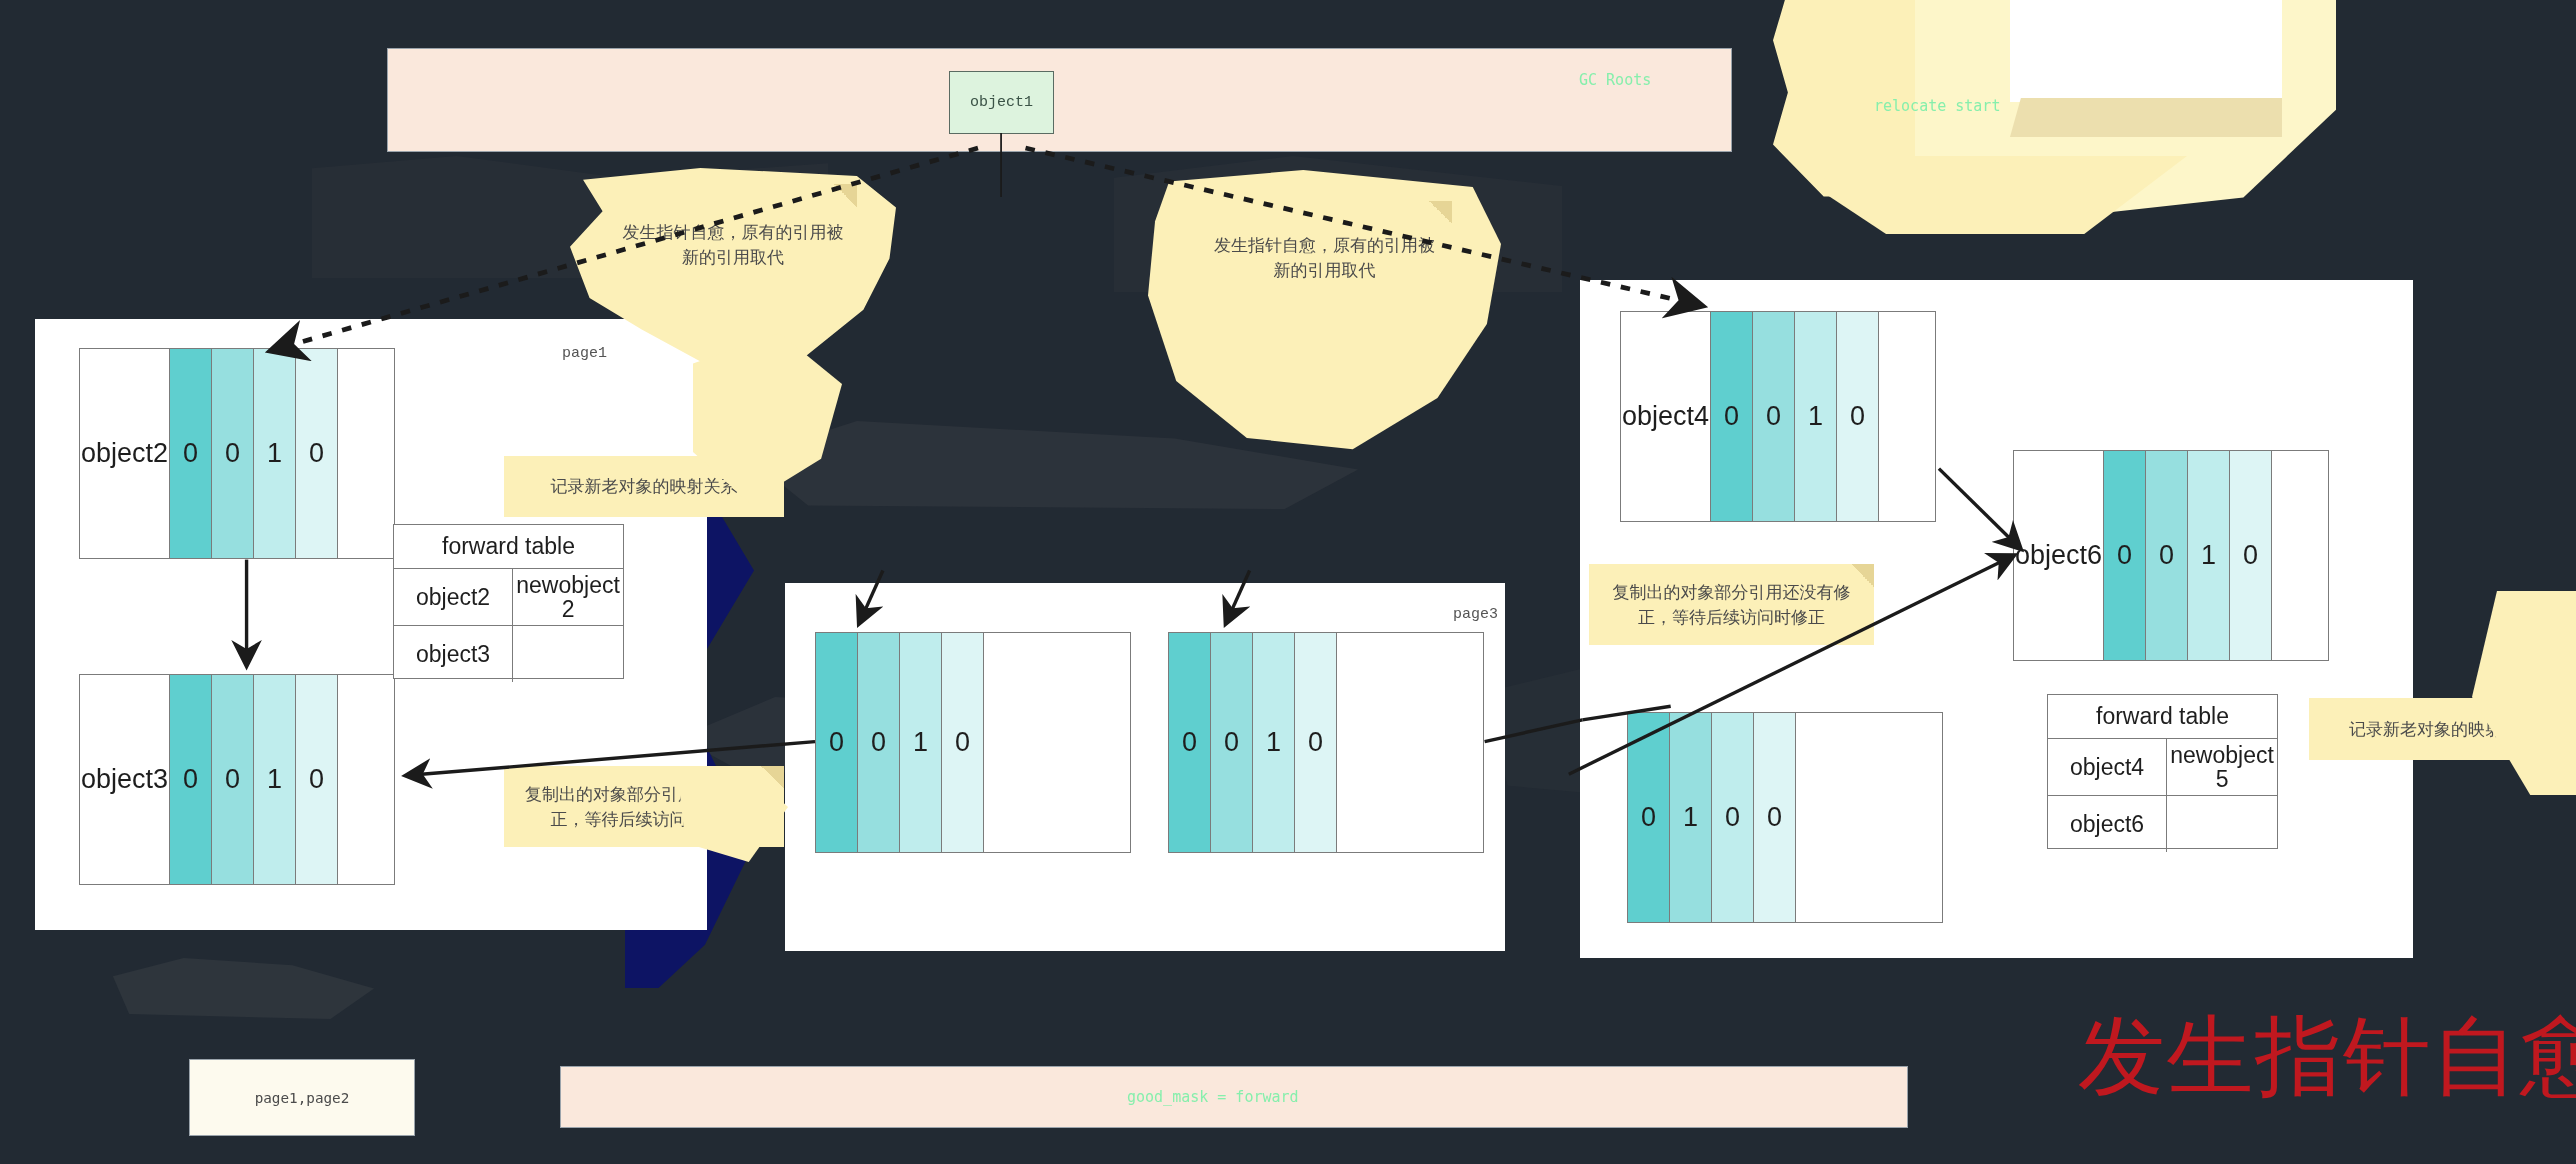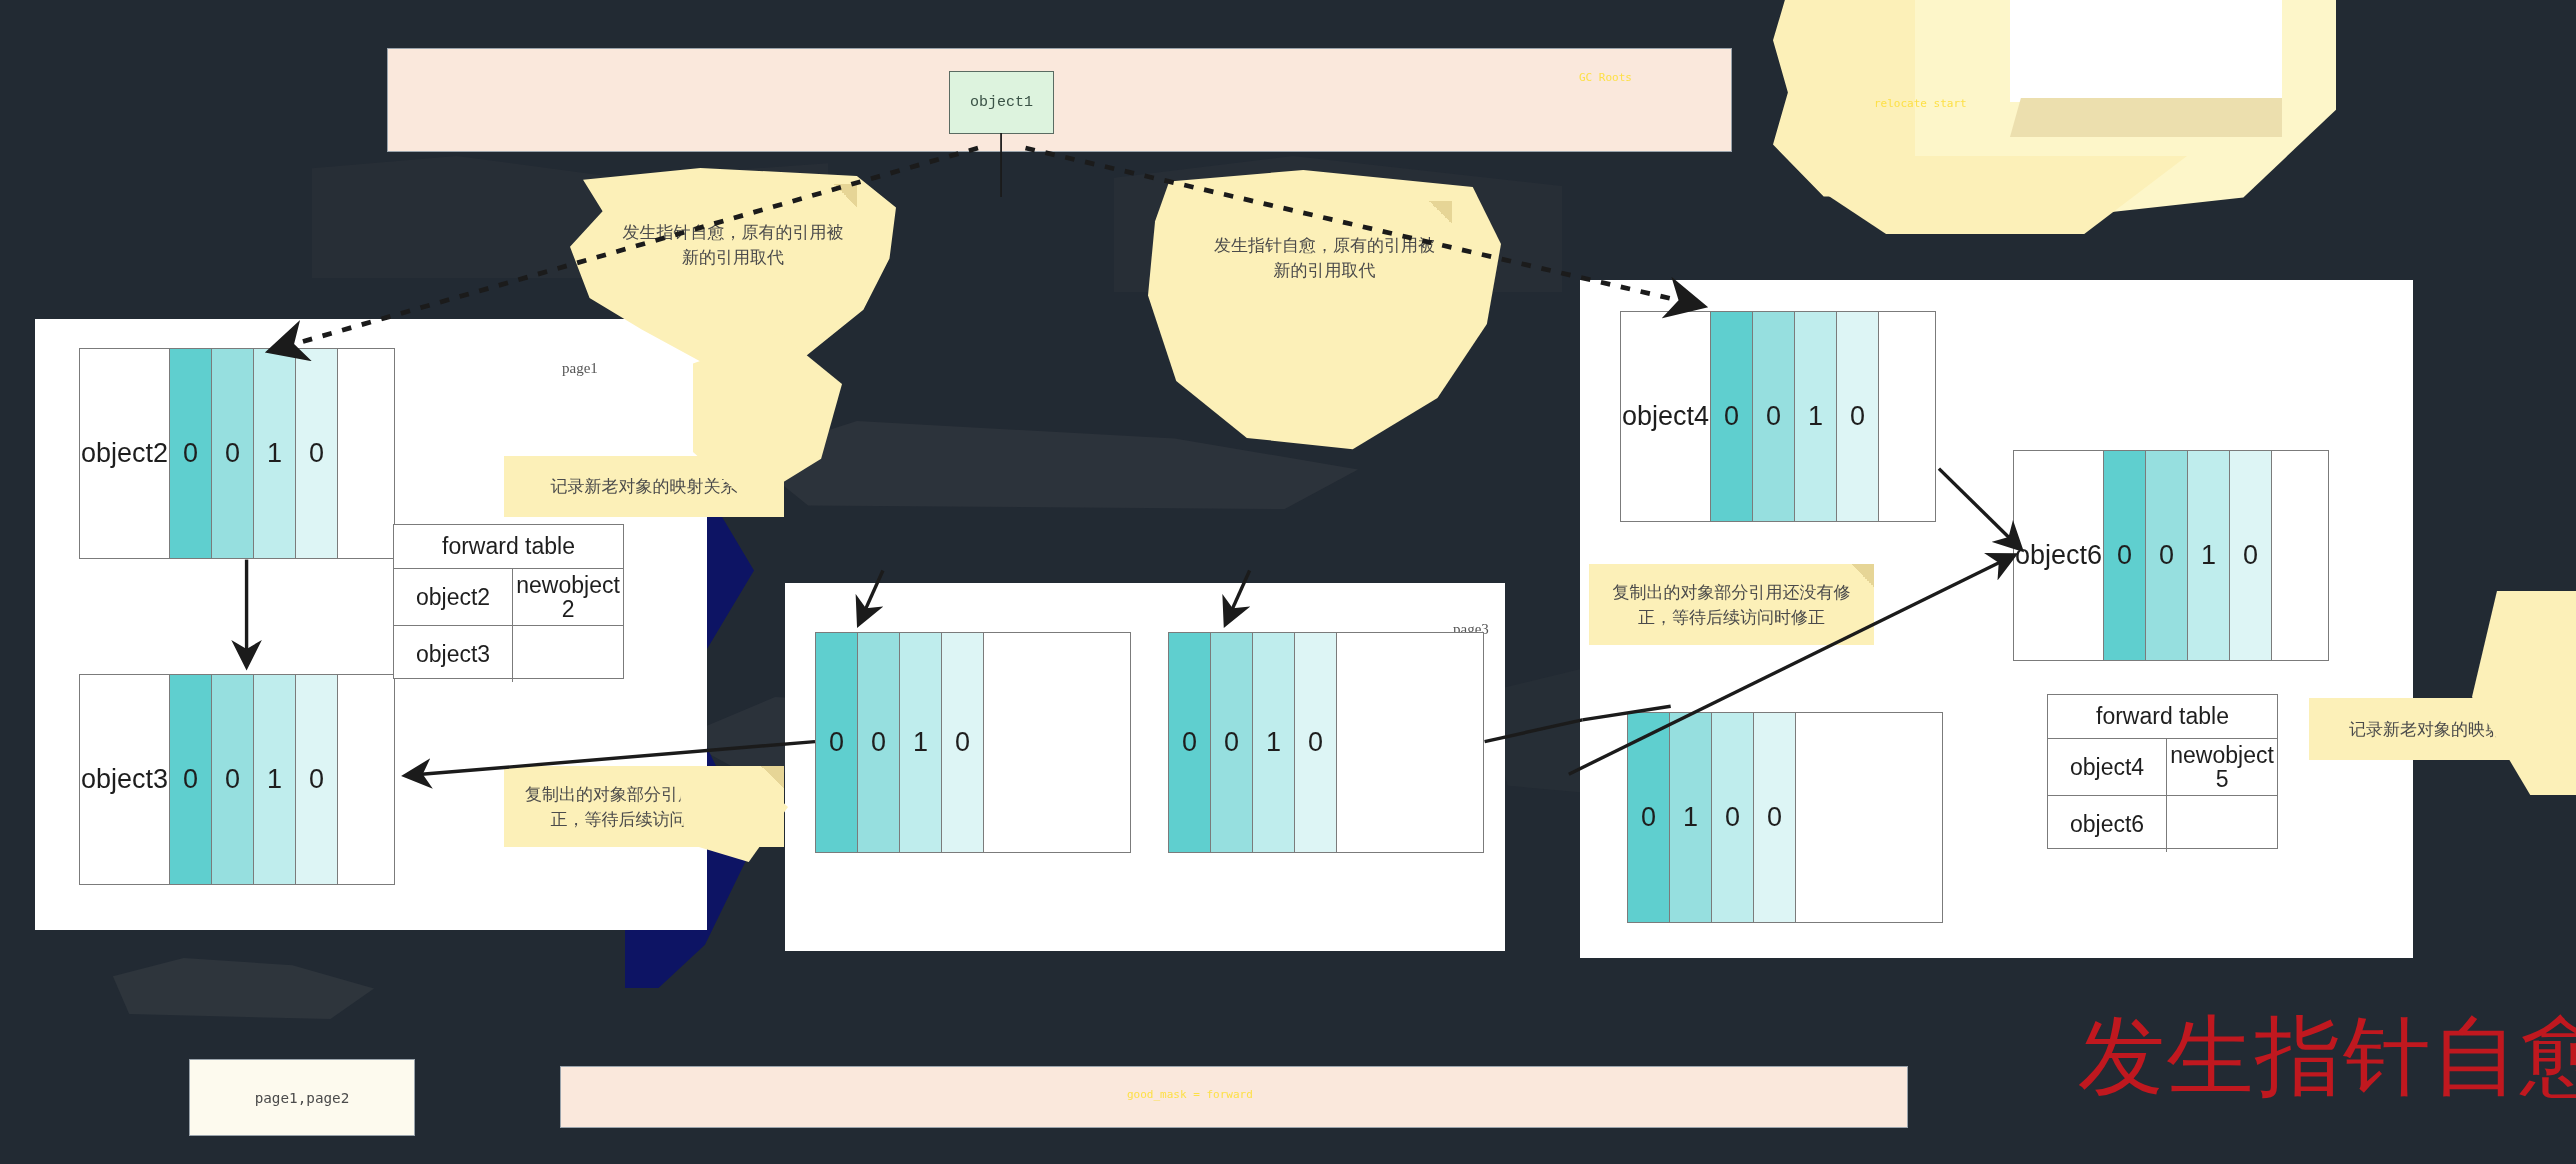--- a/index.html
+++ b/index.html
@@ -9,22 +9,22 @@
     background:#222a33;
   }
   .abs{position:absolute;}
 
   
   .panel{position:absolute;background:#ffffff;}
 
   
   .peachbar{position:absolute;background:#fae8dc;border:0.7px solid #9aa3ab;}
   .peach-label{
-    position:absolute;color:#fde047;font-family:"DejaVu Sans Mono","Liberation Mono",monospace;
-    font-size:11px;white-space:nowrap;
+    position:absolute;color:#86efac;font-family:"DejaVu Sans Mono","Liberation Mono",monospace;
+    font-size:15px;white-space:nowrap;
   }
 
   
   .objbox{position:absolute;display:flex;border:0.7px solid #7b7b7b;background:#fff;box-sizing:border-box;}
   .objbox .cell{
     display:flex;align-items:center;justify-content:center;
     border-right:0.7px solid #7b7b7b;box-sizing:border-box;
     font-size:27px;color:#1e1e1e;
   }
   .objbox .cell:last-child{border-right:none;}
@@ -48,22 +48,22 @@
     text-align:center;font-size:23px;color:#1e1e1e;
     display:flex;align-items:center;justify-content:center;min-height:56px;
   }
   .ftable .v{
     flex:1;box-sizing:border-box;text-align:center;font-size:23px;color:#1e1e1e;
     display:flex;align-items:center;justify-content:center;min-height:56px;line-height:1.05;
   }
 
   
   .pagetag{
-    position:absolute;font-family:Liberation Serif, serif;
-    font-size:15px;color:#555;margin-top:15px;
+    position:absolute;font-family:Liberation Mono, monospace;
+    font-size:15px;color:#555;
   }
 
   
   .callout{
     position:absolute;background:#fcf0b8;color:#4b4b4b;
     font-family:"DejaVu Sans","Liberation Sans",sans-serif;
     display:flex;align-items:center;justify-content:center;text-align:center;
     box-sizing:border-box;line-height:1.45;
   }
   .callout .txt{display:block;padding:0 9.5px;}

